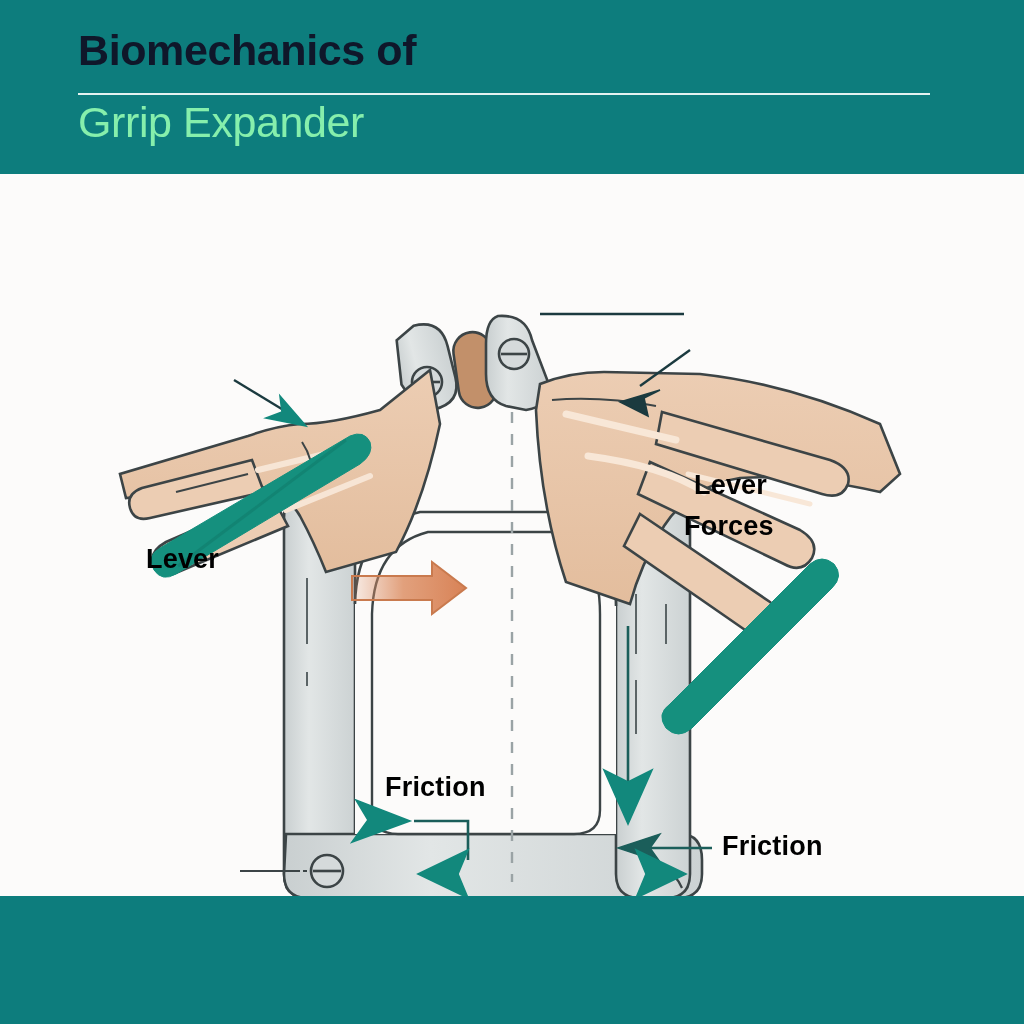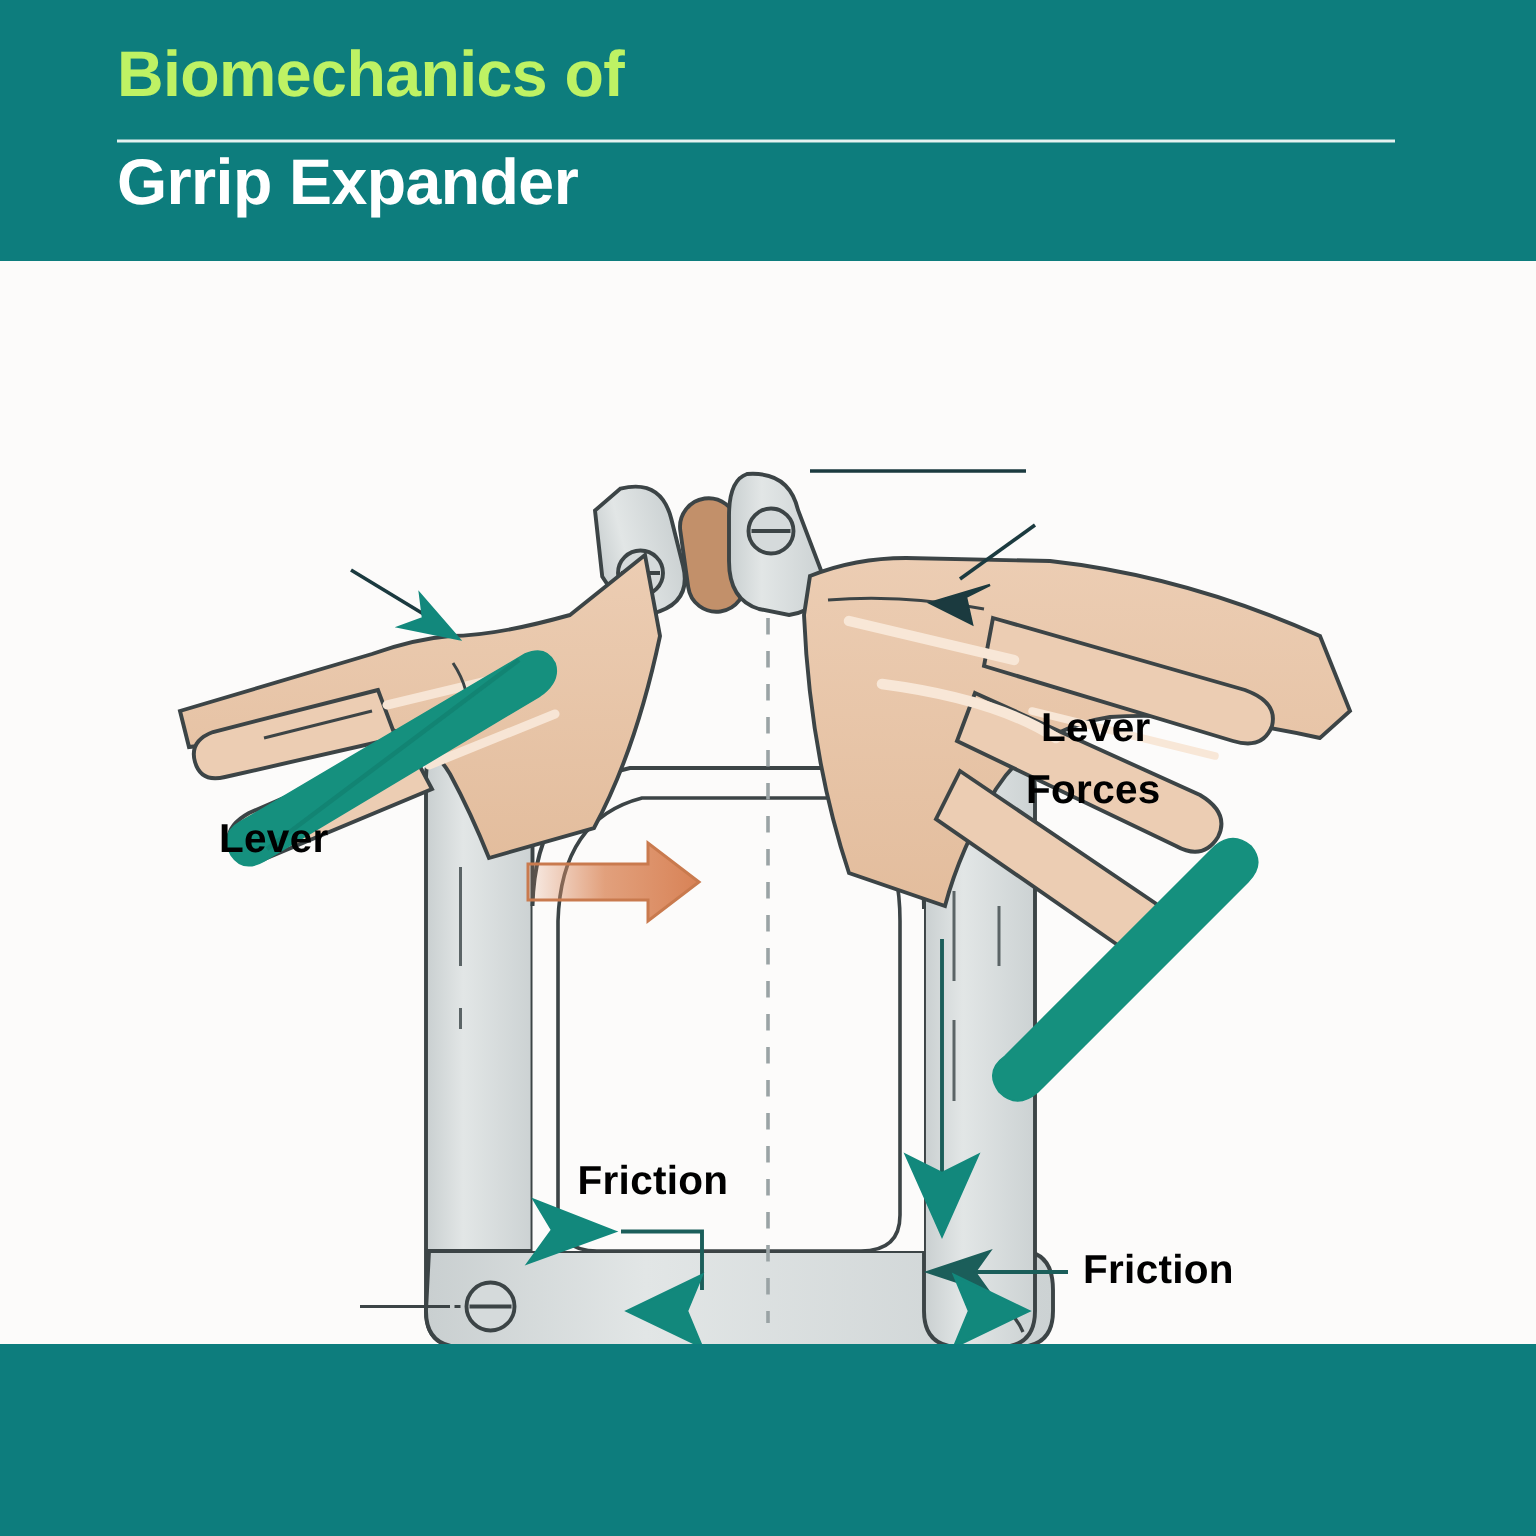--- a/index.html
+++ b/index.html
@@ -25,40 +25,40 @@
     width: 1024px;
     height: 174px;
     background: #0d7d7d;
   }
   .header-title-line1 {
     position: absolute;
     left: 78px;
     top: 26px;
     font-size: 43px;
     font-weight: bold;
-    color: #bef264;
+    color: #0f172a;
     letter-spacing: -0.4px;
     line-height: 1.12;
     white-space: nowrap;
   }
   .header-rule {
     position: absolute;
     left: 78px;
     top: 93px;
     width: 852px;
     height: 2px;
     background: #e4f2f0;
   }
   .header-title-line2 {
     position: absolute;
     left: 78px;
     top: 98px;
     font-size: 43px;
-    font-weight: bold;
-    color: #ffffff;
+    font-weight: normal;
+    color: #86efac;
     letter-spacing: -0.4px;
     line-height: 1.12;
     white-space: nowrap;
   }
 
   
   .canvas-area {
     position: absolute;
     left: 0;
     top: 174px;

